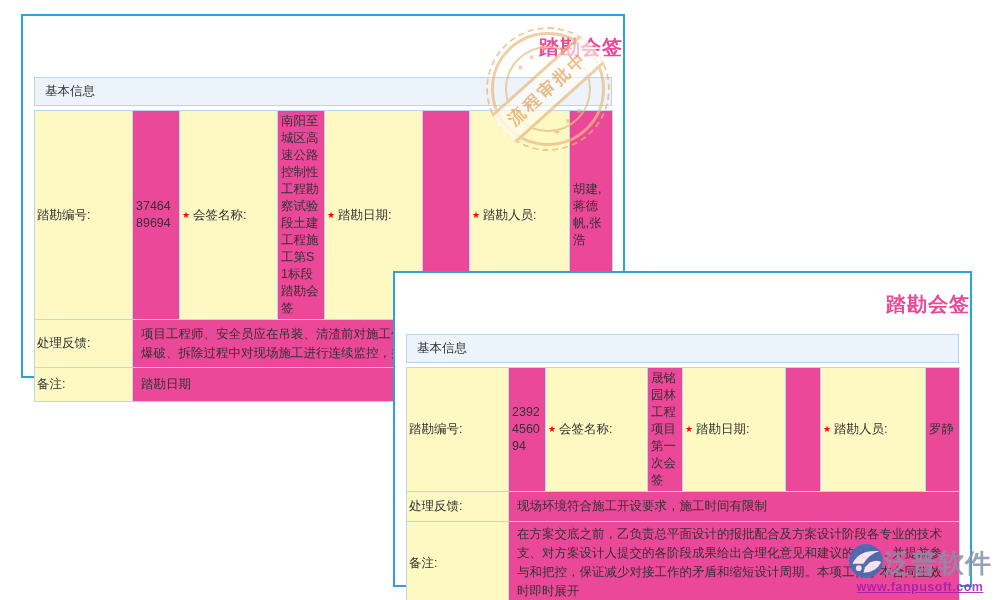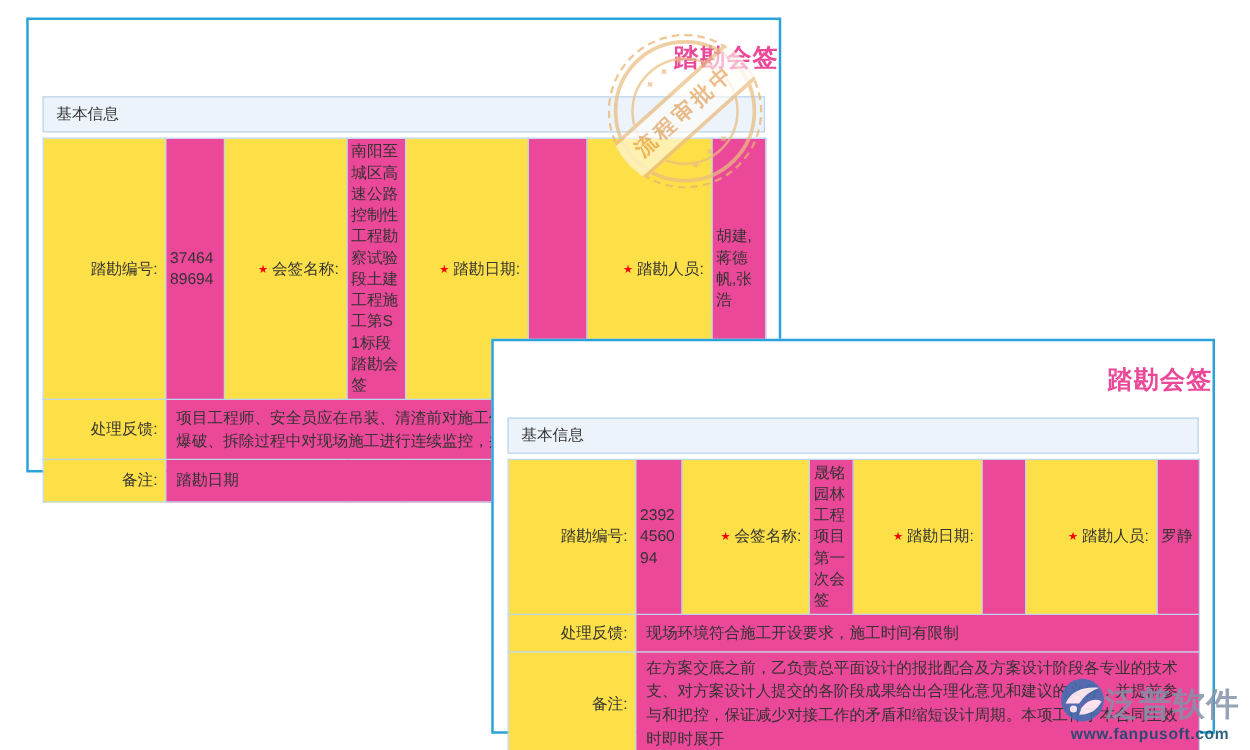--- a/index.html
+++ b/index.html
@@ -29,21 +29,21 @@
     border:1px solid #b9d4ee; background:#edf3fa;
     font-size:12.5px; color:#333; padding:0 10px;
   }
 
   .form-table {
     width:calc(100% - 22px); margin:2px 11px 0 11px;
     border-collapse:collapse; table-layout:fixed;
     font-size:12.5px; color:#333;
   }
   .form-table td { border:1px solid #bcd6ef; vertical-align:middle; }
-  .lbl { background:#fde047; text-align:right; padding:2px 6px 2px 2px; }
+  .lbl { background:#fef9c3; text-align:left; padding:2px 6px 2px 2px; }
   .val { background:#ec4899; text-align:left; padding:2px 3px; word-break:break-all; line-height:17px; }
   .val-wide { padding:3px 8px; line-height:19px; }
   .star { color:#ff0000; font-size:9px; margin-right:3px; vertical-align:1px; }
 
   .panel-1 .row-main     { height:187px; }
   .panel-1 .row-feedback { height:48px; }
   .panel-1 .row-remark   { height:34px; }
   .panel-2 .row-main     { height:124px; }
   .panel-2 .row-feedback { height:30px; }
   .panel-2 .row-remark   { height:66px; }
@@ -75,21 +75,21 @@
   .stamp-stars-top    { left:26px; top:24px; }
   .stamp-stars-bottom { left:62px; top:88px; }
 
   
   .logo { position:absolute; right:8px; bottom:6px; z-index:10; opacity:0.85; text-align:center; }
   .logo-row { display:flex; align-items:center; justify-content:flex-end; }
   .logo-name {
     font-size:26px; font-weight:bold; color:#8493a8; letter-spacing:1px; line-height:30px;
   }
   .logo-url {
-    font-size:12.5px; font-weight:bold; color:#0c4a6e; margin-top:-3px; letter-spacing:0.5px;
+    font-size:12.5px; font-weight:bold; color:#a21caf; margin-top:-3px; letter-spacing:0.5px;text-decoration:underline;
   }
 </style>
 </head>
 <body>
 
 <div class="panel panel-1">
   <div class="panel-title">踏勘会签</div>
 
   <div class="section-bar">
     <span>基本信息</span>

